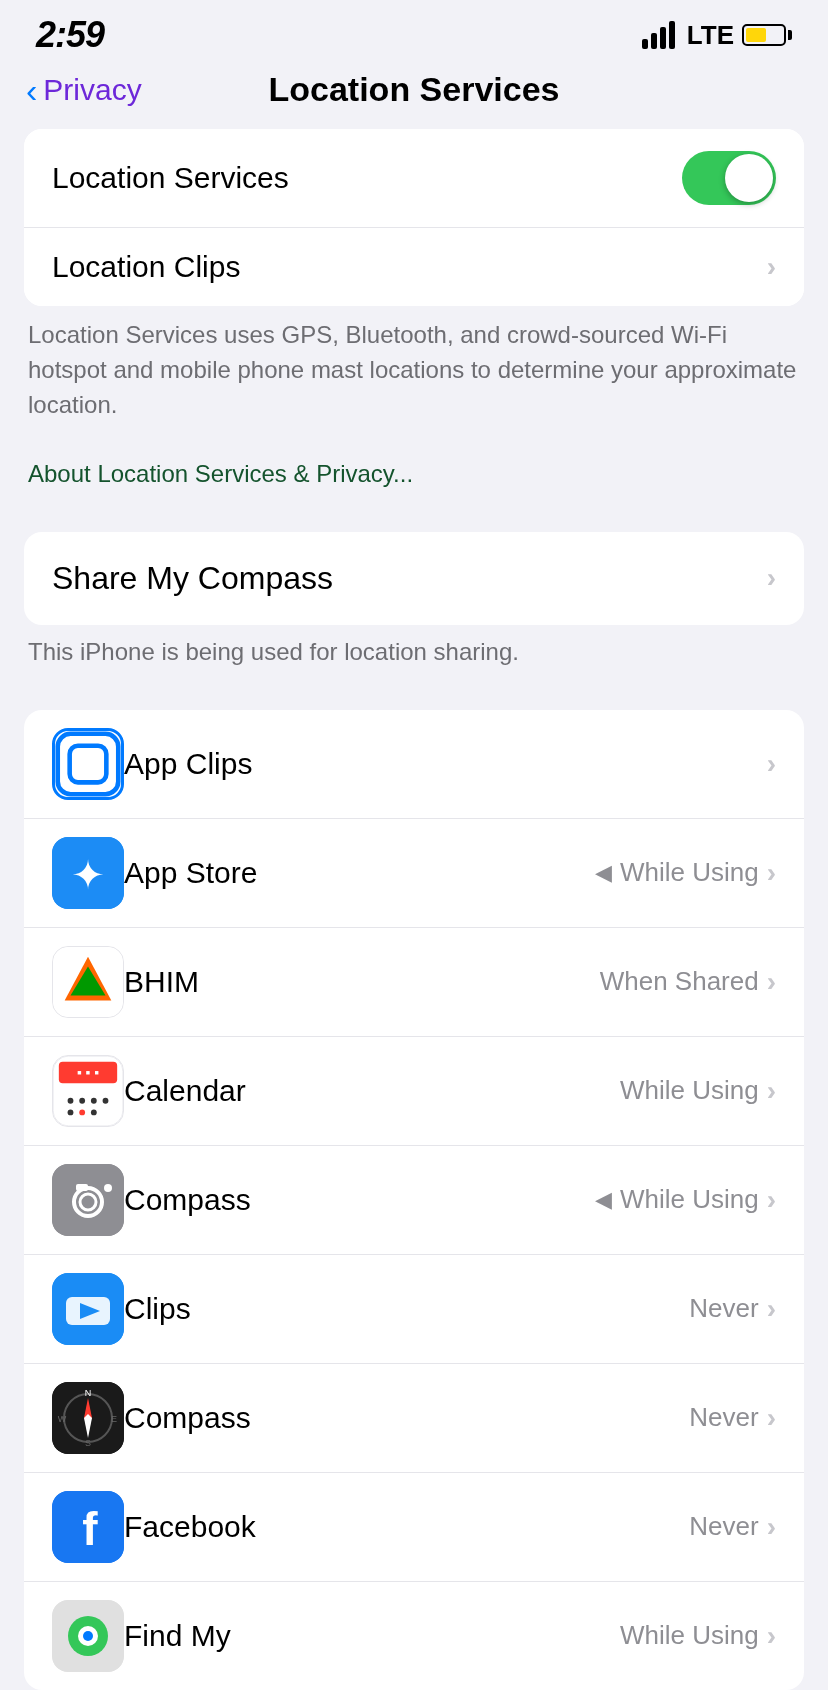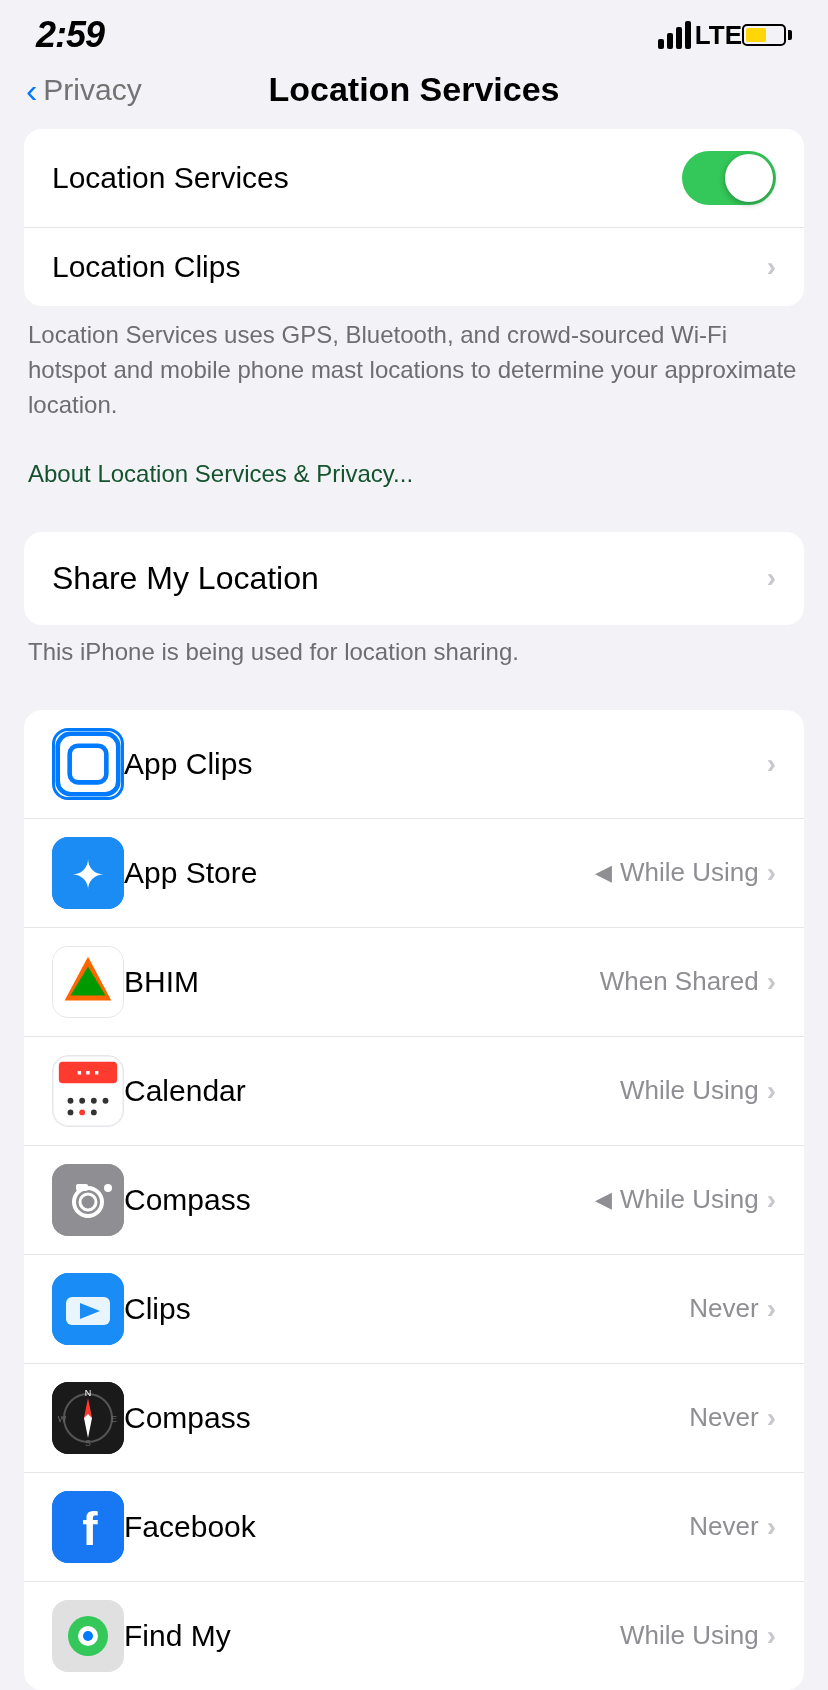--- a/index.html
+++ b/index.html
@@ -24,20 +24,21 @@
     .status-time {
       font-size: 36px;
       font-weight: 700;
       color: #000;
       letter-spacing: -1px;
       font-style: italic;
     }
     .status-icons {
       display: flex;
       align-items: center;
+      gap: 8px;
     }
     .signal-bars {
       display: flex;
       align-items: flex-end;
       gap: 3px;
     }
     .signal-bar {
       background: #000;
       border-radius: 2px;
       width: 6px;
@@ -95,21 +96,21 @@
       text-decoration: none;
     }
     .nav-back-chevron {
       font-size: 34px;
       font-weight: 300;
       line-height: 1;
       color: #007aff;
     }
     .nav-back-label {
       font-size: 30px;
-      color: #737373;
+      color: #6d28d9;
     }
     .nav-title {
       font-size: 34px;
       font-weight: 700;
       color: #000;
     }
 
     
     .card {
       background: #fff;
@@ -312,21 +313,21 @@
 </div>
 
 <div class="section-desc">
   <span>Location Services uses GPS, Bluetooth, and crowd-sourced Wi-Fi hotspot and mobile phone mast locations to determine your approximate location.</span>
   <br><br>
   <a href="#">About Location Services &amp; Privacy...</a>
 </div>
 
 <div class="share-card">
   <div class="share-row">
-    <span class="share-label">Share My Location</span>
+    <span class="share-label">Share My Compass</span>
     <span class="chevron">›</span>
   </div>
 </div>
 <div class="section-desc" style="padding-top:10px;">
   <span>This iPhone is being used for location sharing.</span>
 </div>
 
 <div class="apps-card">
 
   <div class="app-row">

